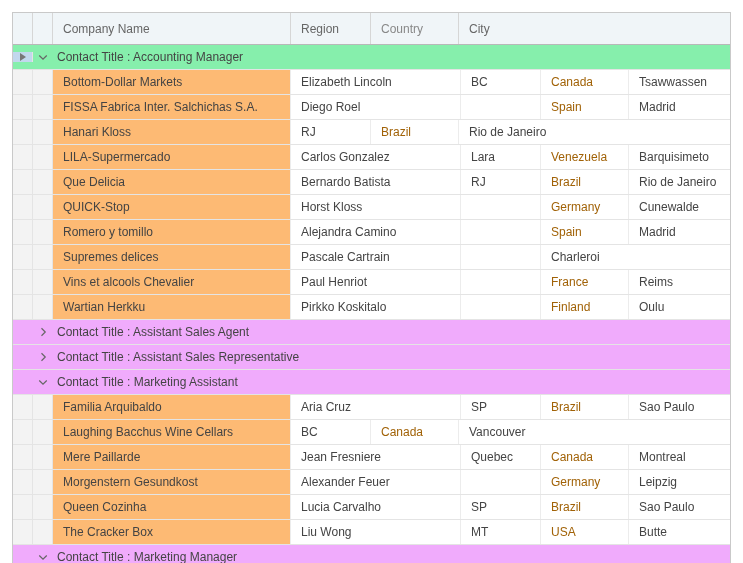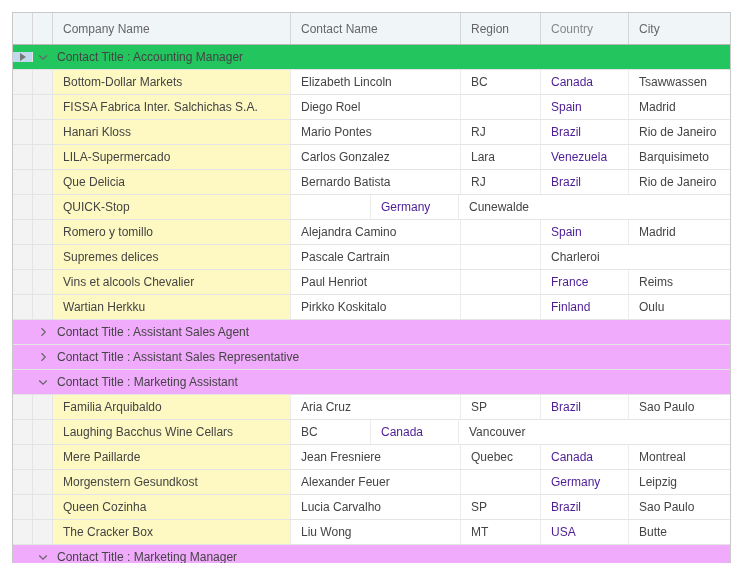--- a/index.html
+++ b/index.html
@@ -42,58 +42,57 @@
   .group-row, .data-row {
     display: flex;
     height: 25px;
     border-bottom: 1px solid #e4e4e4;
   }
   .group-row {
     background: #f0abfc;
     align-items: center;
   }
   .group-row.active {
-    background: #22c55e;
+    background: #86efac;
   }
   .data-row {
     background: #fff;
   }
   .cell {
     display: flex;
     align-items: center;
     padding: 0 10px;
     border-right: 1px solid #ececec;
     overflow: hidden;
     white-space: nowrap;
     color: #444;
   }
   .cell:last-child { border-right: none; }
   .cell.indicator-col, .cell.exp-col { background:#f3f3f3; border-right:1px solid #e4e4e4; padding:0; justify-content:center; }
-  .cell.col-company { background:#fef9c3; }
-  .cell.col-country { color:#4c1d95;text-align:right; }
+  .cell.col-company { background:#fdba74; }
+  .cell.col-country { color:#a16207;text-align:right; }
 
   .group-indicator { width:20px; flex:none; background:#eef0f1; display:flex; align-items:center; justify-content:center; border-right:1px solid #e4e4e4;}
   .group-row.active .group-indicator { background:#c2d8ed; }
   .group-exp { width:20px; flex:none; display:flex; align-items:center; justify-content:center;}
   .group-label { flex:1; padding-left:4px; color:#444; font-weight:400;}
 
   svg.chevron { width:12px; height:12px; }
   svg.indicator-tri { width:8px; height:10px; }
 
   .grid-body { }
 </style>
 </head>
 <body>
 
 <div class="grid">
   <div class="header-row">
     <div class="header-cell indicator-col"></div>
     <div class="header-cell exp-col"></div>
     <div class="header-cell col-company">Company Name</div>
-    <div class="header-cell col-contact">Contact Name</div>
     <div class="header-cell col-region">Region</div>
     <div class="header-cell col-country">Country</div>
     <div class="header-cell col-city">City</div>
   </div>
   <div class="grid-body" id="grid-body">
       <div class="group-row active">
         <div class="group-indicator">
           <svg class="indicator-tri" viewBox="0 0 8 10">
             <path d="M1 1 L7 5 L1 9 Z" fill="#777"></path>
           </svg>
@@ -120,21 +119,20 @@
         <div class="cell col-company">FISSA Fabrica Inter. Salchichas S.A.</div>
         <div class="cell col-contact">Diego Roel</div>
         <div class="cell col-region"></div>
         <div class="cell col-country">Spain</div>
         <div class="cell col-city">Madrid</div>
       </div>
       <div class="data-row">
         <div class="cell indicator-col"></div>
         <div class="cell exp-col"></div>
         <div class="cell col-company">Hanari Kloss</div>
-        <div class="cell col-contact">Mario Pontes</div>
         <div class="cell col-region">RJ</div>
         <div class="cell col-country">Brazil</div>
         <div class="cell col-city">Rio de Janeiro</div>
       </div>
       <div class="data-row">
         <div class="cell indicator-col"></div>
         <div class="cell exp-col"></div>
         <div class="cell col-company">LILA-Supermercado</div>
         <div class="cell col-contact">Carlos Gonzalez</div>
         <div class="cell col-region">Lara</div>
@@ -147,20 +145,21 @@
         <div class="cell col-company">Que Delicia</div>
         <div class="cell col-contact">Bernardo Batista</div>
         <div class="cell col-region">RJ</div>
         <div class="cell col-country">Brazil</div>
         <div class="cell col-city">Rio de Janeiro</div>
       </div>
       <div class="data-row">
         <div class="cell indicator-col"></div>
         <div class="cell exp-col"></div>
         <div class="cell col-company">QUICK-Stop</div>
+        <div class="cell col-contact">Horst Kloss</div>
         <div class="cell col-region"></div>
         <div class="cell col-country">Germany</div>
         <div class="cell col-city">Cunewalde</div>
       </div>
       <div class="data-row">
         <div class="cell indicator-col"></div>
         <div class="cell exp-col"></div>
         <div class="cell col-company">Romero y tomillo</div>
         <div class="cell col-contact">Alejandra Camino</div>
         <div class="cell col-region"></div>

